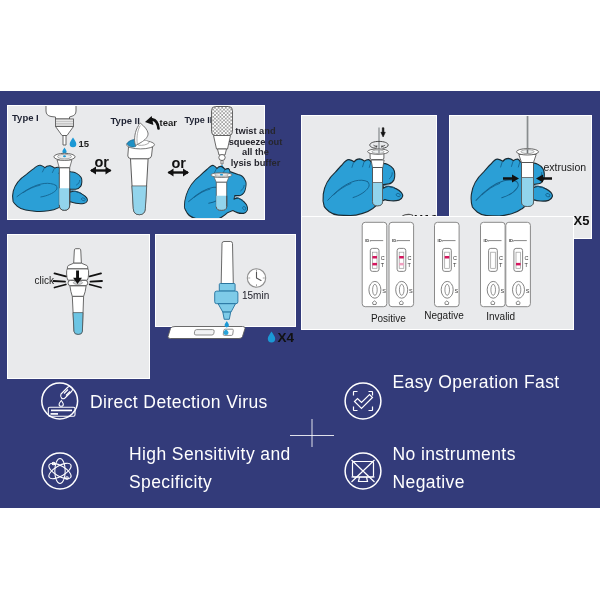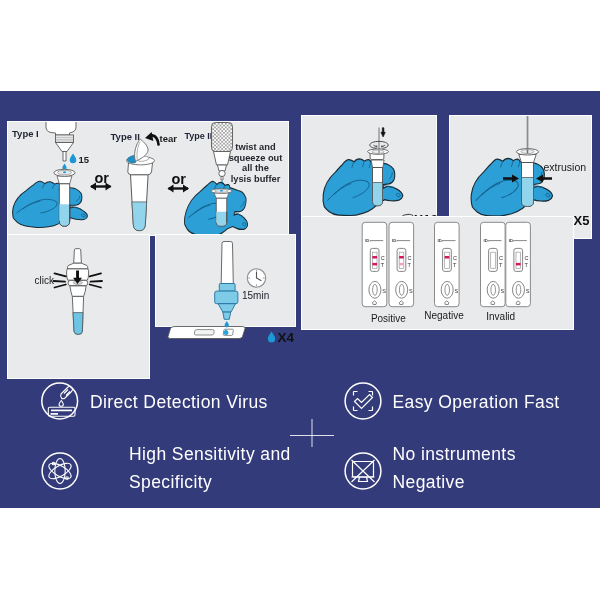--- a/index.html
+++ b/index.html
@@ -62,21 +62,21 @@
 <path d="M -5.2,48 Q -5.2,53.5 0,53.5 Q 5.2,53.5 5.2,48 L 5.2,31.5 L 5.2,48" fill="none" stroke="#4a4a4a" stroke-width="0.9"></path>
 <ellipse cx="0" cy="0" rx="10.6" ry="3.5" fill="#ffffff" stroke="#5a5a5a" stroke-width="0.9"></ellipse>
 <ellipse cx="0" cy="-0.2" rx="7" ry="2.3" fill="#e6e9ea" stroke="#8a8a8a" stroke-width="0.7"></ellipse>
 </g>
 <g id="droplet">
 <path d="M 0,0 C 1.8,3 3.6,5 3.6,7.2 A 3.6,3.6 0 1 1 -3.6,7.2 C -3.6,5 -1.8,3 0,0 Z" fill="#1b98d5"></path>
 </g>
 </defs>
 </svg>
 
-<div class="panel" style="left:7px;top:121px;width:282px;height:115px">
+<div class="panel" style="left:7px;top:105px;width:258px;height:115px">
 <svg width="287" height="112" viewBox="0 0 287 112">
 
 <text x="4" y="14.5" font-size="9.5" font-weight="bold" fill="#1f2333">Type I</text>
 
 <g fill="#ffffff" stroke="#5a5a5a" stroke-width="0.9">
 <path d="M 38,-2 L 68,-2 L 68,5 Q 68,9.5 63,10.5 L 61.5,11 L 61.5,13 L 47.5,13 L 47.5,11 L 43,10.5 Q 38,9.5 38,5 Z"></path>
 <rect x="47.5" y="13" width="18" height="7.5"></rect>
 <path d="M 47.5,15.2 L 65.5,15.2 M 47.5,17.2 L 65.5,17.2 M 47.5,19 L 65.5,19" stroke-width="0.6" stroke="#777777"></path>
 <path d="M 47.5,20.5 L 65.5,20.5 L 59,29.5 L 54,29.5 Z"></path>
 <path d="M 55,29.5 L 58,29.5 L 58,39 L 55,39 Z"></path>
@@ -354,21 +354,21 @@
 <g stroke-width="1.2">
 <rect x="8.5" y="9.5" width="21" height="15.5" rx="1.5"></rect>
 <path d="M 7.5,25 L 30.5,25"></path>
 <path d="M 15.5,25 L 14.5,29.5 L 23.5,29.5 L 22.5,25"></path>
 <path d="M 7.5,8 L 30.5,30 M 30.5,8 L 7.5,30"></path>
 </g>
 </svg>
 </div>
 
 <div class="ftxt" style="left:90px;top:389px;text-align:right;">Direct Detection Virus</div>
-<div class="ftxt" style="left:392.5px;top:389px;">Easy Operation Fast</div>
+<div class="ftxt" style="left:392.5px;top:369px;">Easy Operation Fast</div>
 <div class="ftxt" style="left:90px;top:441px;margin-left:39px;">High Sensitivity and
 Specificity</div>
 <div class="ftxt" style="left:392.5px;top:441px;">No instruments
 Negative</div>
 
 <svg style="position:absolute;left:288px;top:419px" width="48" height="34" viewBox="0 0 48 34">
 <path d="M 2,16.5 L 46,16.5 M 24,0 L 24,28" stroke="#ffffff" stroke-width="1" opacity="0.85" fill="none"></path>
 </svg>
 
 </body></html>

